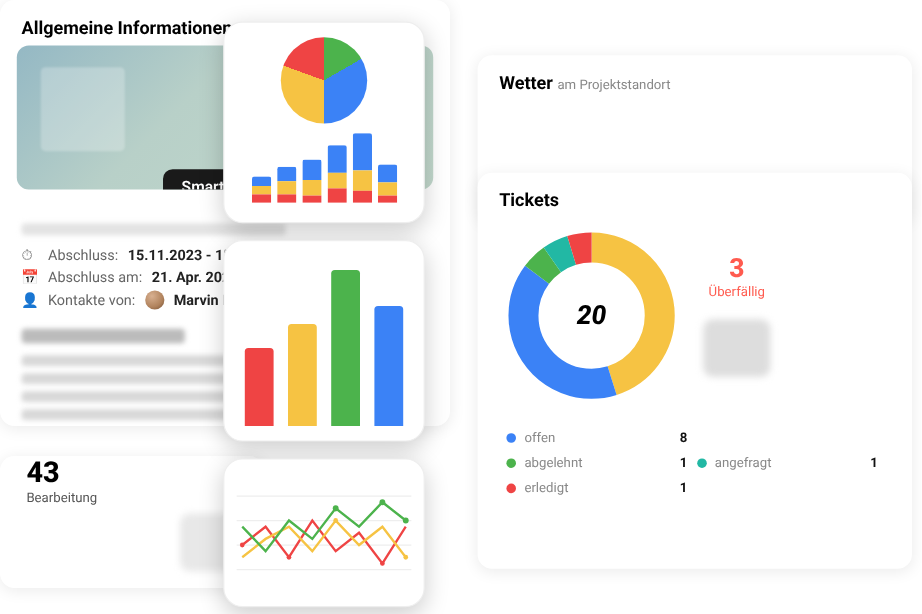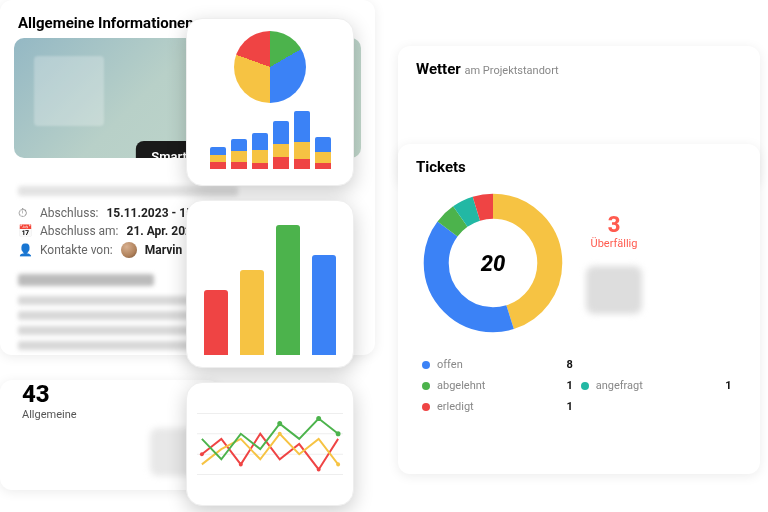--- a/index.html
+++ b/index.html
@@ -109,21 +109,21 @@
     <div class="h"></div>
       <div style="width:94%"></div>
       <div style="width:90%"></div>
       <div style="width:92%"></div>
       <div style="width:70%"></div>
   </div>
 </div>
 
 <div class="card" id="kontakte">
   <div class="big-num">43</div>
-  <div class="big-sub">Allgemeine</div>
+  <div class="big-sub">Bearbeitung</div>
   <div class="blur-tile"></div>
 </div>
 
 <div class="card" id="wetter">
   <div class="card-title">
     <span>Wetter</span>
     <span class="card-sub">am Projektstandort</span>
   </div>
 </div>
 

